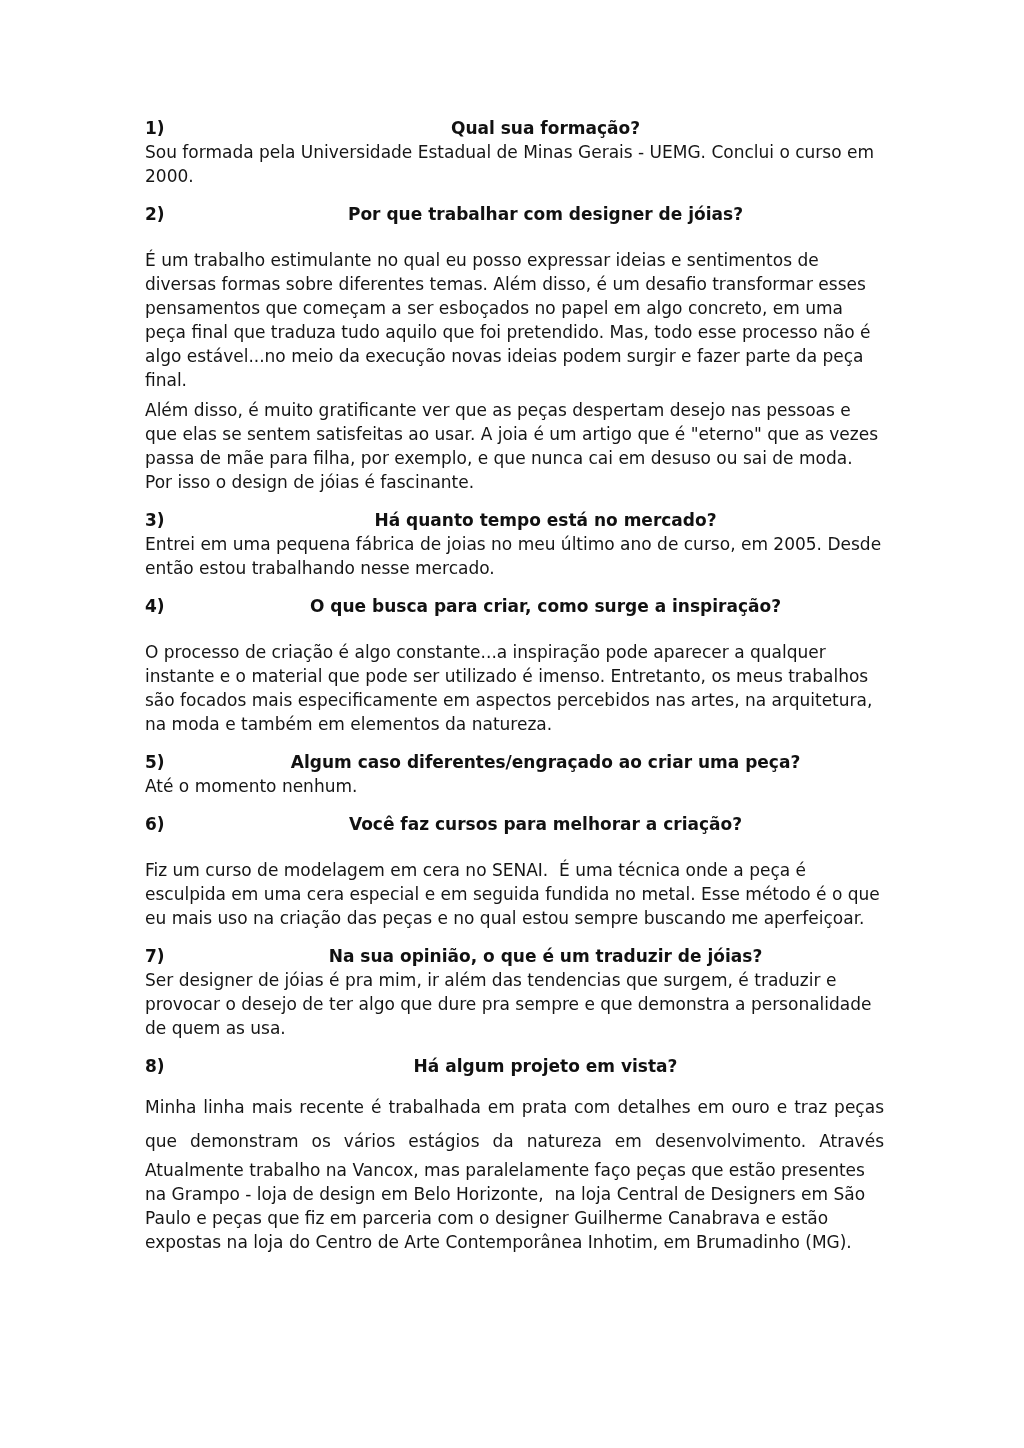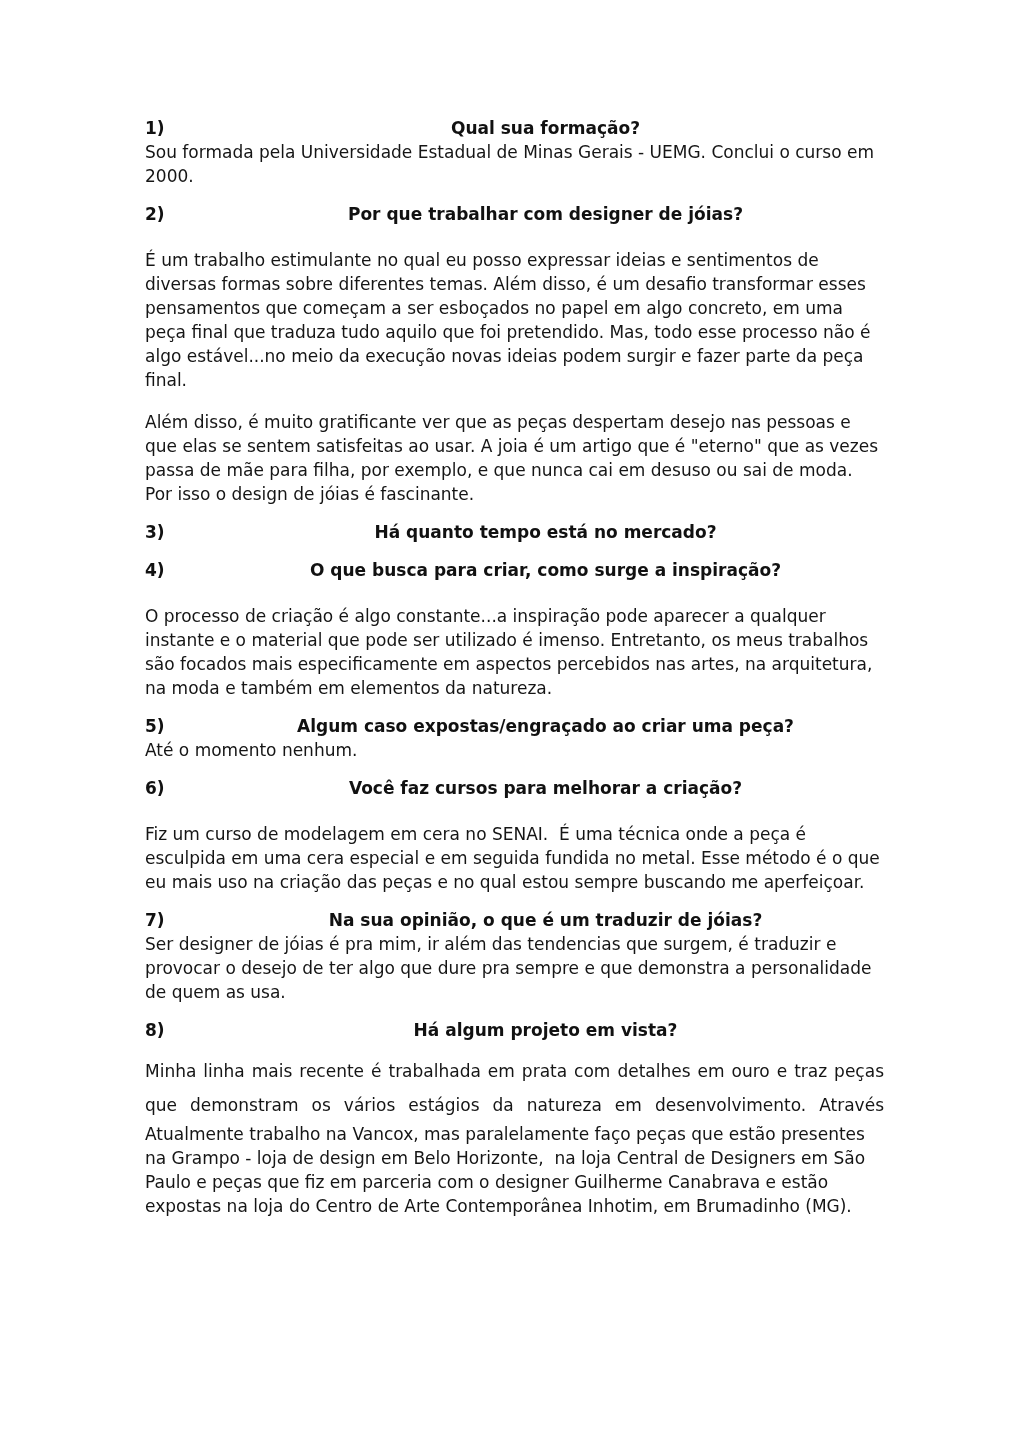--- a/index.html
+++ b/index.html
@@ -32,21 +32,21 @@
   .question .qnum {
     flex: 0 0 62px;
     width: 62px;
   }
   .question .qtext { flex: 1 1 auto; text-align: center; }
   .question.gap-after { margin-bottom: 22px; }
   p.answer {
     margin: 0;
     white-space: pre-wrap;
   }
-  p.answer.spaced    { margin-top: 18px; }
+  p.answer.spaced    { margin-top: 6px; }
   p.answer.spaced-md { margin-top: 12px; }
   p.answer.spaced-lg { }
   p.answer.justified {
     text-align: justify;
     text-align-last: justify;
   }
   p.answer.wide { line-height: 34px; }
 </style>
 </head>
 <body>
@@ -68,34 +68,35 @@
     </h2>
     <p class="answer">É um trabalho estimulante no qual eu posso expressar ideias e sentimentos de diversas formas sobre diferentes temas. Além disso, é um desafio transformar esses pensamentos que começam a ser esboçados no papel em algo concreto, em uma peça final que traduza tudo aquilo que foi pretendido. Mas, todo esse processo não é algo estável...no meio da execução novas ideias podem surgir e fazer parte da peça final.</p>
     <p class="answer spaced">Além disso, é muito gratificante ver que as peças despertam desejo nas pessoas e que elas se sentem satisfeitas ao usar. A joia é um artigo que é "eterno" que as vezes passa de mãe para filha, por exemplo, e que nunca cai em desuso ou sai de moda. Por isso o design de jóias é fascinante.</p>
   </section>
 
   <section class="qa-section">
     <h2 class="question">
       <span class="qnum">3)</span>
       <span class="qtext">Há quanto tempo está no mercado?</span>
     </h2>
+    <p class="answer">Entrei em uma pequena fábrica de joias no meu último ano de curso, em 2005. Desde então estou trabalhando nesse mercado.</p>
   </section>
 
   <section class="qa-section">
     <h2 class="question gap-after">
       <span class="qnum">4)</span>
       <span class="qtext">O que busca para criar, como surge a inspiração?</span>
     </h2>
     <p class="answer">O processo de criação é algo constante...a inspiração pode aparecer a qualquer instante e o material que pode ser utilizado é imenso. Entretanto, os meus trabalhos são focados mais especificamente em aspectos percebidos nas artes, na arquitetura, na moda e também em elementos da natureza.</p>
   </section>
 
   <section class="qa-section">
     <h2 class="question">
       <span class="qnum">5)</span>
-      <span class="qtext">Algum caso expostas/engraçado ao criar uma peça?</span>
+      <span class="qtext">Algum caso diferentes/engraçado ao criar uma peça?</span>
     </h2>
     <p class="answer">Até o momento nenhum.</p>
   </section>
 
   <section class="qa-section">
     <h2 class="question gap-after">
       <span class="qnum">6)</span>
       <span class="qtext">Você faz cursos para melhorar a criação?</span>
     </h2>
     <p class="answer spaced-lg">Fiz um curso de modelagem em cera no SENAI.  É uma técnica onde a peça é esculpida em uma cera especial e em seguida fundida no metal. Esse método é o que eu mais uso na criação das peças e no qual estou sempre buscando me aperfeiçoar.</p>

